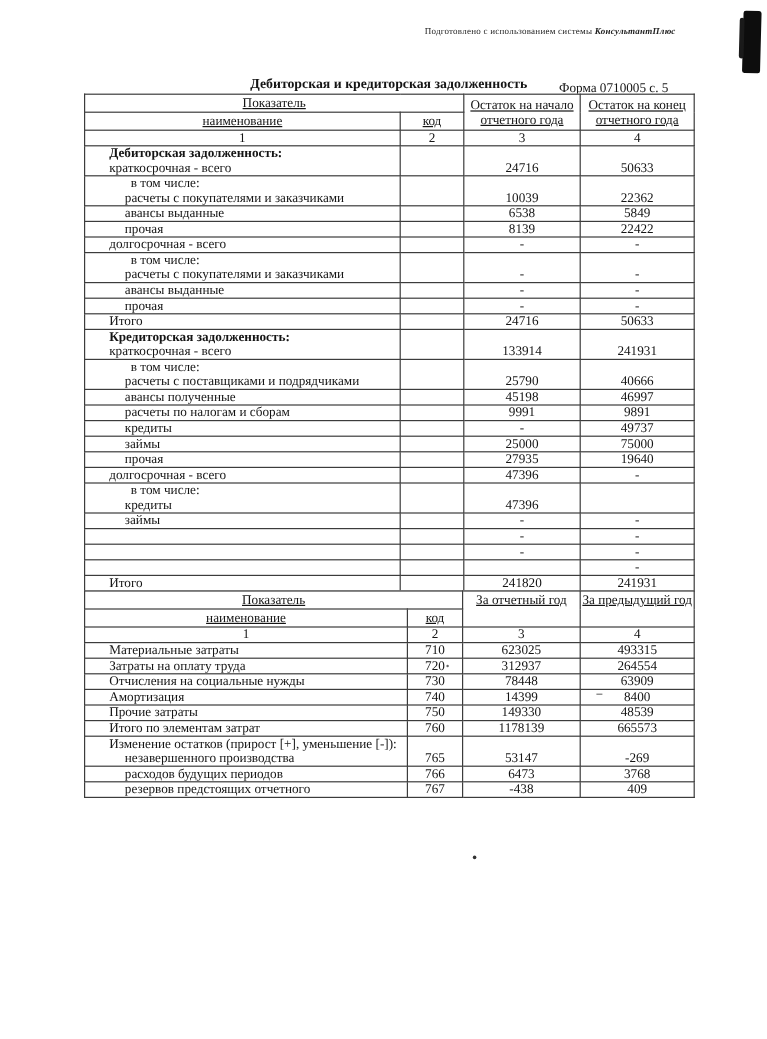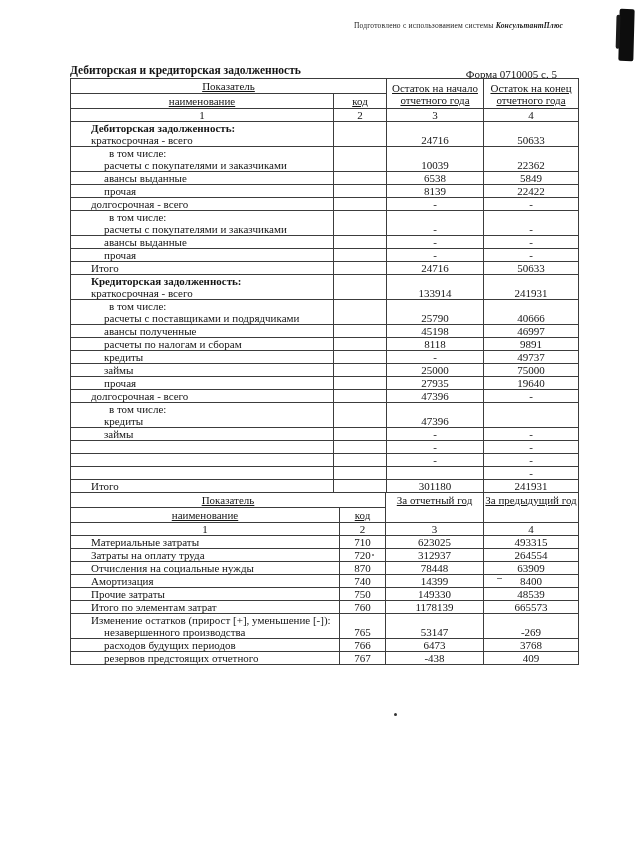--- a/index.html
+++ b/index.html
@@ -19,21 +19,21 @@
   .scan-blob:after{
     content:"";position:absolute;left:-3px;top:6px;width:4px;height:34px;background:#1a1a1a;border-radius:2px;
   }
   .form-label{
     position:absolute;top:48px;right:82px;font-size:11px;white-space:nowrap;margin-top:20px;
   }
   .tbl-wrap{position:absolute;left:70px;width:508px;}
   .tbl-wrap.first{top:64px;}
   .tbl-wrap.second{top:492px;}
   .t-title{
-    font-size:11.5px;font-weight:bold;margin:0 0 2px 0;white-space:nowrap;
+    font-size:11.5px;font-weight:bold;text-align:center;margin:0 0 2px 0;white-space:nowrap;
   }
   table{
     border-collapse:collapse;table-layout:fixed;width:508px;background:#fff;
   }
   th,td{
     border:1px solid #3c3c3c;padding:0;font-size:11px;font-weight:normal;
     overflow:hidden;
   }
   thead th{text-align:center;vertical-align:middle;line-height:12px;}
   th.hlabel{height:14px;text-decoration:underline;}
@@ -191,21 +191,21 @@
             </td>
             <td class="c-code"></td>
             <td class="c-val">45198</td>
             <td class="c-val">46997</td>
           </tr>
           <tr>
             <td class="c-name">
               <div class="ln ind1">расчеты по налогам и сборам</div>
             </td>
             <td class="c-code"></td>
-            <td class="c-val">8118</td>
+            <td class="c-val">9991</td>
             <td class="c-val">9891</td>
           </tr>
           <tr>
             <td class="c-name">
               <div class="ln ind1">кредиты</div>
             </td>
             <td class="c-code"></td>
             <td class="c-val">-</td>
             <td class="c-val">49737</td>
           </tr>
@@ -272,21 +272,21 @@
             </td>
             <td class="c-code"></td>
             <td class="c-val"></td>
             <td class="c-val">-</td>
           </tr>
           <tr>
             <td class="c-name">
               <div class="ln">Итого</div>
             </td>
             <td class="c-code"></td>
-            <td class="c-val">301180</td>
+            <td class="c-val">241820</td>
             <td class="c-val">241931</td>
           </tr>
         </tbody>
     </table>
   </div>
 
   <div class="tbl-wrap second">
     <table>
       <colgroup>
         <col style="width:269px">
@@ -325,21 +325,21 @@
               <div class="ln">Затраты на оплату труда</div>
             </td>
             <td class="c-code">720</td>
             <td class="c-val">312937</td>
             <td class="c-val">264554</td>
           </tr>
           <tr>
             <td class="c-name">
               <div class="ln">Отчисления на социальные нужды</div>
             </td>
-            <td class="c-code">870</td>
+            <td class="c-code">730</td>
             <td class="c-val">78448</td>
             <td class="c-val">63909</td>
           </tr>
           <tr>
             <td class="c-name">
               <div class="ln">Амортизация</div>
             </td>
             <td class="c-code">740</td>
             <td class="c-val">14399</td>
             <td class="c-val">8400</td>

